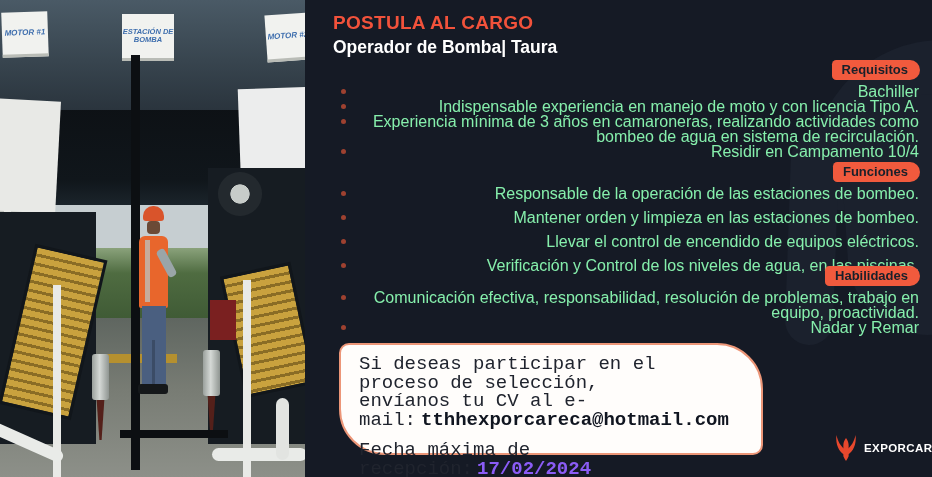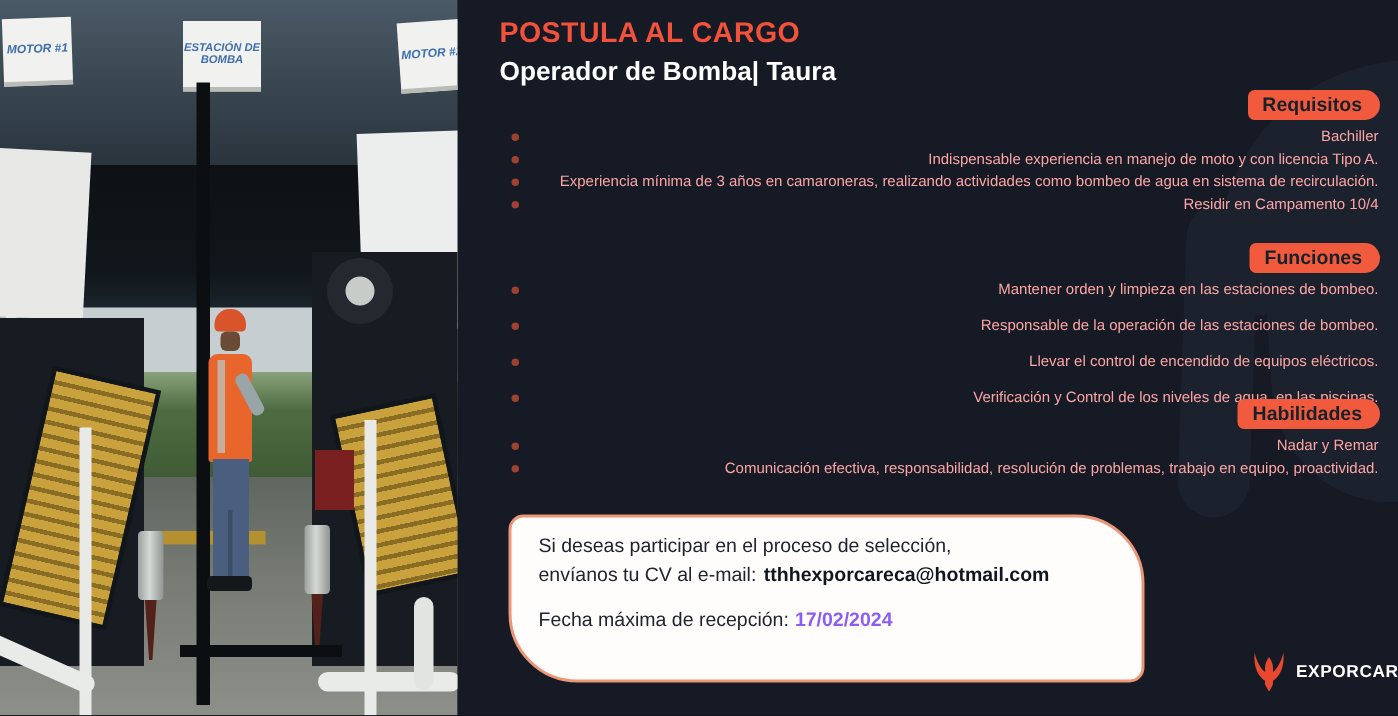--- a/index.html
+++ b/index.html
@@ -62,27 +62,27 @@
   
   .content{position:absolute;left:319px;top:0;width:627px;height:477px;}
   .title{position:absolute;left:14px;top:12px;margin:0;font-size:19px;font-weight:800;
          letter-spacing:.3px;color:#f2523b;}
   .subtitle{position:absolute;left:14px;top:37px;margin:0;font-size:17.5px;font-weight:800;color:#ffffff;}
   .sec{position:absolute;left:14px;right:26px;text-align:right;}
   .sec-requisitos{top:60px;} .sec-funciones{top:162px;} .sec-habilidades{top:266px;}
   .badge{display:inline-block;background:#f15a3d;color:#18202a;font-weight:800;font-size:13px;
          padding:2px 12px 3px 10px;border-radius:6px 14px 14px 6px;}
   .sec ul{margin:4px 0 0;padding:0 0 0 26px;list-style:none;max-width:560px;}
-  .sec li{position:relative;font-size:10px;line-height:15px;color:#fca5a5;}
+  .sec li{position:relative;font-size:16px;line-height:15px;color:#86efac;}
   .sec li::before{content:'';position:absolute;left:-18px;top:5px;width:5px;height:5px;border-radius:50%;background:#9e4130;}
   .sec-funciones li + li{margin-top:9px;}
 
   .card{position:absolute;left:20px;top:343px;width:424px;height:112px;background:#fffdfb;
         border:2px solid #ec9678;border-radius:10px 46px 10px 46px;padding:10px 18px;box-sizing:border-box;
-        color:#20242e;font-size:13px;}
+        color:#20242e;font-size:19px;font-family:Liberation Mono, monospace;}
   .card p{margin:0;line-height:18.5px;}
   .card .email{font-weight:bold;color:#101520;margin-left:5px;}
   .card .deadline{margin-top:12px;}
   .card .date{font-weight:bold;color:#8b5cf6;margin-left:4px;}
 
   .logo{position:absolute;left:515px;top:433px;display:flex;align-items:center;gap:6px;}
   .logo svg{color:#e8482d;}
   .logo-text{color:#ffffff;font-weight:800;font-size:11.5px;letter-spacing:.4px;}
 </style>
 </head>
@@ -161,32 +161,32 @@
         <li>Bachiller</li>
         <li>Indispensable experiencia en manejo de moto y con licencia Tipo A.</li>
         <li>Experiencia mínima de 3 años en camaroneras, realizando  actividades como bombeo de agua en sistema de recirculación.</li>
         <li>Residir en Campamento 10/4</li>
       </ul>
     </div>
 
     <div class="sec sec-funciones">
       <span class="badge">Funciones</span>
       <ul>
+        <li>Responsable de  la operación de las estaciones de bombeo.</li>
         <li>Mantener orden y limpieza en las estaciones de bombeo.</li>
-        <li>Responsable de  la operación de las estaciones de bombeo.</li>
         <li>Llevar el control de encendido de equipos eléctricos.</li>
         <li>Verificación y Control de los niveles de agua, en las  piscinas.</li>
       </ul>
     </div>
 
     <div class="sec sec-habilidades">
       <span class="badge">Habilidades</span>
       <ul>
+        <li>Comunicación efectiva, responsabilidad, resolución de problemas, trabajo en equipo, proactividad.</li>
         <li>Nadar y Remar</li>
-        <li>Comunicación efectiva, responsabilidad, resolución de problemas, trabajo en equipo, proactividad.</li>
       </ul>
     </div>
 
     <div class="card">
       <p>Si deseas participar en el proceso de selección,</p>
       <p><span>envíanos tu CV al e-mail:</span><span class="email">tthhexporcareca@hotmail.com</span></p>
       <p class="deadline"><span>Fecha máxima de recepción:</span><span class="date">17/02/2024</span></p>
     </div>
 
     <div class="logo">

